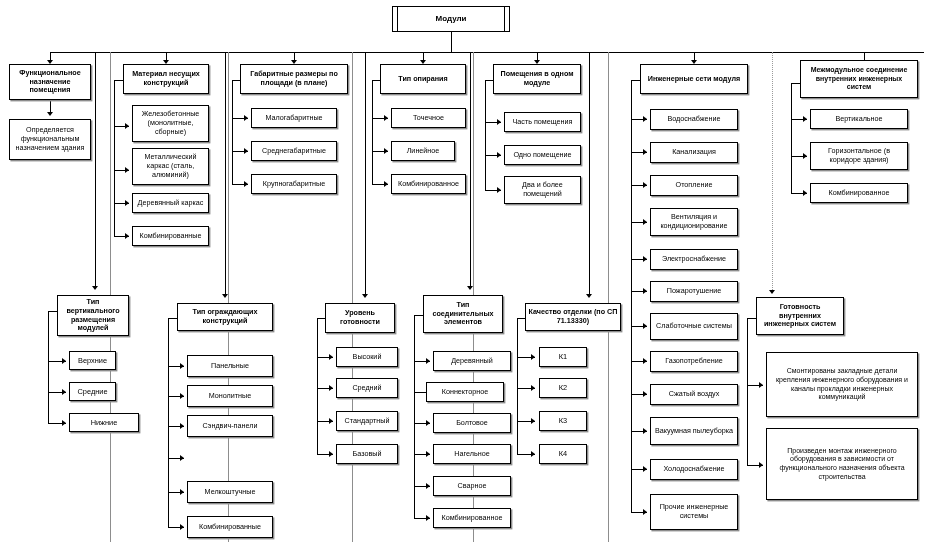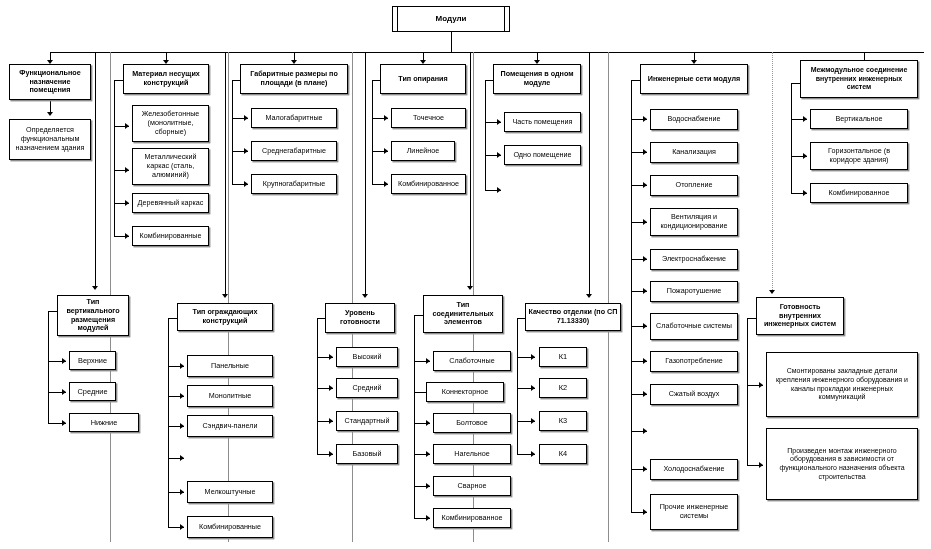--- a/index.html
+++ b/index.html
@@ -216,21 +216,21 @@
   <div class="hl" style="left:372px;top:184px;width:16px;"></div>
   <div class="ar" style="left:384px;top:181px;"></div>
   <div class="box" style="left:391px;top:174px;width:75px;height:20px;">Комбинированное</div>
 
   <div class="box hdr" style="left:423px;top:295px;width:80px;height:38px;">Тип соединительных элементов</div>
   <div class="vl" style="left:414px;top:315px;height:203px;"></div>
   <div class="hl" style="left:414px;top:315px;width:10px;"></div>
 
   <div class="hl" style="left:414px;top:361px;width:16px;"></div>
   <div class="ar" style="left:426px;top:358px;"></div>
-  <div class="box" style="left:433px;top:351px;width:78px;height:20px;">Слаботочные</div>
+  <div class="box" style="left:433px;top:351px;width:78px;height:20px;">Деревянный</div>
 
   <div class="hl" style="left:414px;top:392px;width:16px;"></div>
   <div class="ar" style="left:426px;top:389px;"></div>
   <div class="box" style="left:426px;top:382px;width:78px;height:20px;">Коннекторное</div>
 
   <div class="hl" style="left:414px;top:423px;width:16px;"></div>
   <div class="ar" style="left:426px;top:420px;"></div>
   <div class="box" style="left:433px;top:413px;width:78px;height:20px;">Болтовое</div>
 
   <div class="hl" style="left:414px;top:454px;width:16px;"></div>
@@ -252,20 +252,21 @@
   <div class="hl" style="left:485px;top:122px;width:16px;"></div>
   <div class="ar" style="left:497px;top:119px;"></div>
   <div class="box" style="left:504px;top:112px;width:77px;height:20px;">Часть помещения</div>
 
   <div class="hl" style="left:485px;top:155px;width:16px;"></div>
   <div class="ar" style="left:497px;top:152px;"></div>
   <div class="box" style="left:504px;top:145px;width:77px;height:20px;">Одно помещение</div>
 
   <div class="hl" style="left:485px;top:190px;width:16px;"></div>
   <div class="ar" style="left:497px;top:187px;"></div>
+  <div class="box" style="left:504px;top:176px;width:77px;height:28px;">Два и более помещений</div>
 
   <div class="box hdr" style="left:525px;top:303px;width:96px;height:28px;">Качество отделки (по СП 71.13330)</div>
   <div class="vl" style="left:517px;top:318px;height:136px;"></div>
   <div class="hl" style="left:517px;top:318px;width:10px;"></div>
 
   <div class="hl" style="left:517px;top:357px;width:18px;"></div>
   <div class="ar" style="left:531px;top:354px;"></div>
   <div class="box tiny" style="left:539px;top:347px;width:48px;height:20px;">К1</div>
 
   <div class="hl" style="left:517px;top:388px;width:18px;"></div>
@@ -315,20 +316,21 @@
   <div class="hl" style="left:631px;top:361px;width:16px;"></div>
   <div class="ar" style="left:643px;top:358px;"></div>
   <div class="box" style="left:650px;top:351px;width:88px;height:21px;">Газопотребление</div>
 
   <div class="hl" style="left:631px;top:394px;width:16px;"></div>
   <div class="ar" style="left:643px;top:391px;"></div>
   <div class="box" style="left:650px;top:384px;width:88px;height:21px;">Сжатый воздух</div>
 
   <div class="hl" style="left:631px;top:431px;width:16px;"></div>
   <div class="ar" style="left:643px;top:428px;"></div>
+  <div class="box" style="left:650px;top:417px;width:88px;height:28px;">Вакуумная пылеуборка</div>
 
   <div class="hl" style="left:631px;top:469px;width:16px;"></div>
   <div class="ar" style="left:643px;top:466px;"></div>
   <div class="box" style="left:650px;top:459px;width:88px;height:21px;">Холодоснабжение</div>
 
   <div class="hl" style="left:631px;top:512px;width:16px;"></div>
   <div class="ar" style="left:643px;top:509px;"></div>
   <div class="box" style="left:650px;top:494px;width:88px;height:36px;">Прочие инженерные системы</div>
 
   <div class="box hdr wide" style="left:800px;top:60px;width:118px;height:38px;">Межмодульное соединение внутренних инженерных систем</div>

